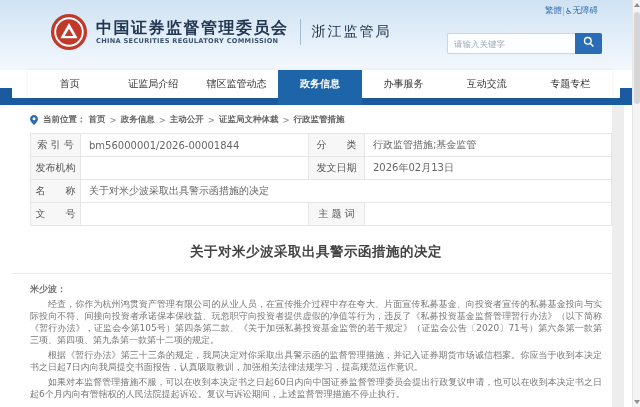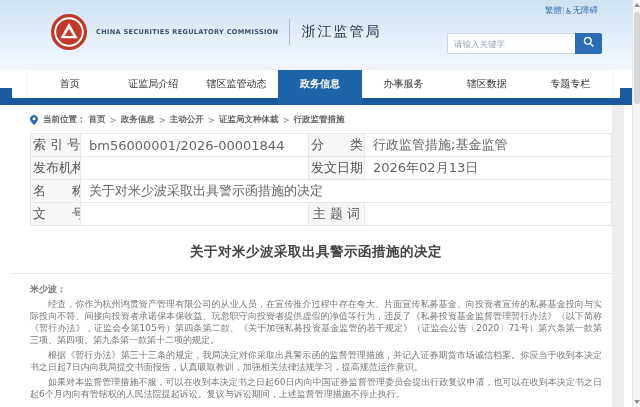--- a/index.html
+++ b/index.html
@@ -33,21 +33,21 @@
   .nav-item { flex:1; height:28px; line-height:28px; text-align:center; font-size:10px; color:#333; cursor:pointer; white-space:nowrap; }
   .nav-item.active { height:35px; background:#1d64a9; color:#fff; font-weight:bold; position:relative; z-index:2; }
 
   
   .breadcrumb { display:flex; align-items:center; gap:3px; padding:9px 0 7px 30px; font-size:8.5px; color:#666; background:#fff;font-weight:bold; }
   .breadcrumb a { color:#666; text-decoration:none; cursor:pointer; }
   .breadcrumb .sep { color:#999; margin:0 1px; }
   .pin { display:inline-flex; margin-right:2px; }
 
   
-  .meta-table { width:582px; margin-left:30px; border-collapse:collapse; font-size:13px; color:#666; table-layout:fixed; }
+  .meta-table { width:582px; margin-left:30px; border-collapse:collapse; font-size:10px; color:#666; table-layout:fixed; }
   .meta-table td { border:1px solid #e6e6e6; height:23px; padding:0 8px; overflow:hidden; white-space:nowrap; }
   .meta-table td.lbl { background:#f7f7f7; text-align:center; color:#555; padding:0 2px; }
   .c1 { width:50px; } .c2 { width:228px; } .c3 { width:56px; }
 
   
   .doc-title { text-align:center; font-size:13.5px; font-weight:bold; color:#444; margin:17px 0 12px; letter-spacing:0.5px; }
   .doc-divider { border-top:1px solid #ececec; margin:0 12px 9px; }
   .doc-body { margin:0 30px; font-size:9px; line-height:1.34; color:#777; text-align:justify; }
   .doc-body .salutation { margin-bottom:1px;font-weight:bold; }
   .doc-body p.para { text-indent:2em; margin-top:3px; }
@@ -75,20 +75,21 @@
     <div class="brand">
       <span class="logo">
         <svg width="38" height="38" viewBox="0 0 40 40">
           <circle cx="20" cy="20" r="19" fill="#c0392b"></circle>
           <circle cx="20" cy="20" r="14.5" fill="none" stroke="#ffffff" stroke-width="2"></circle>
           <path d="M20 10.5 L29 26.5 L11 26.5 Z" fill="#ffffff"></path>
           <path d="M20 16.5 L24.6 24.3 L15.4 24.3 Z" fill="#c0392b"></path>
         </svg>
       </span>
       <span class="brand-text">
+        <div class="brand-cn">中国证券监督管理委员会</div>
         <div class="brand-en">CHINA SECURITIES REGULATORY COMMISSION</div>
       </span>
       <span class="brand-divider"></span>
       <span class="bureau">浙江监管局</span>
     </div>
     <div class="search">
       <input type="text" placeholder="请输入关键字" style="">
       <button>
         <span>
           <svg width="12" height="12" viewBox="0 0 12 12">
@@ -103,21 +104,21 @@
   <div class="nav-wrap">
     <div class="nav-strip"></div>
     <div class="nub left"></div>
     <div class="nub right"></div>
     <div class="nav">
       <div class="nav-item">首页</div>
       <div class="nav-item">证监局介绍</div>
       <div class="nav-item">辖区监管动态</div>
       <div class="nav-item active">政务信息</div>
       <div class="nav-item">办事服务</div>
-      <div class="nav-item">辖区数据</div>
+      <div class="nav-item">互动交流</div>
       <div class="nav-item">专题专栏</div>
     </div>
   </div>
 
   <div class="breadcrumb">
     <span class="pin">
       <svg width="8" height="10" viewBox="0 0 8 10">
         <path d="M4 0C1.8 0 0 1.8 0 4c0 2.7 4 6 4 6s4-3.3 4-6C8 1.8 6.2 0 4 0z" fill="#2d6ab0"></path>
         <circle cx="4" cy="3.8" r="1.5" fill="#fff"></circle>
       </svg>

